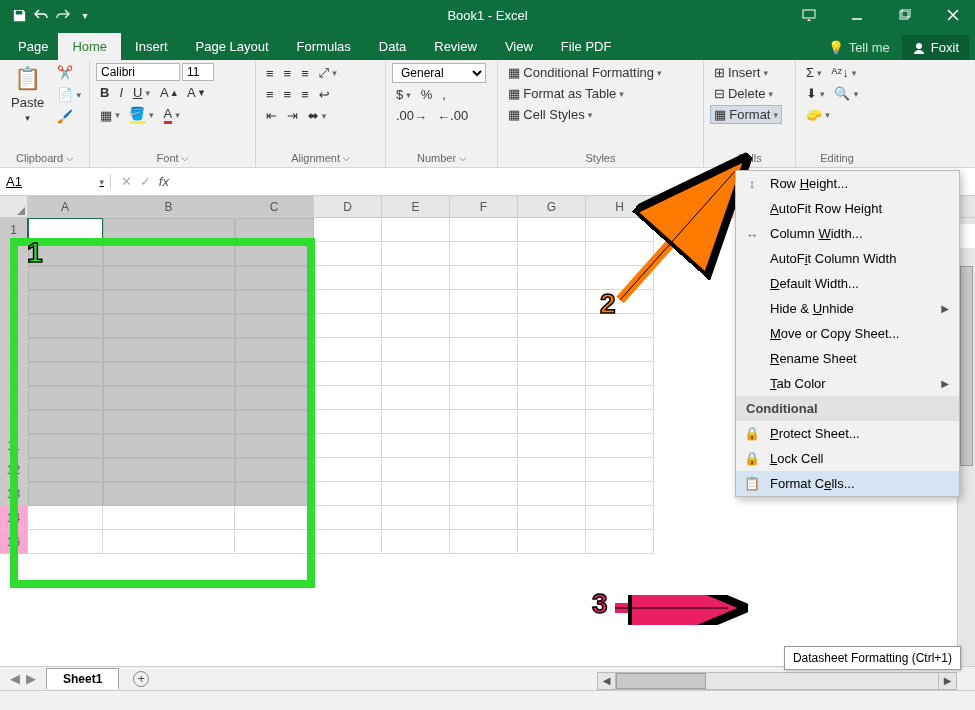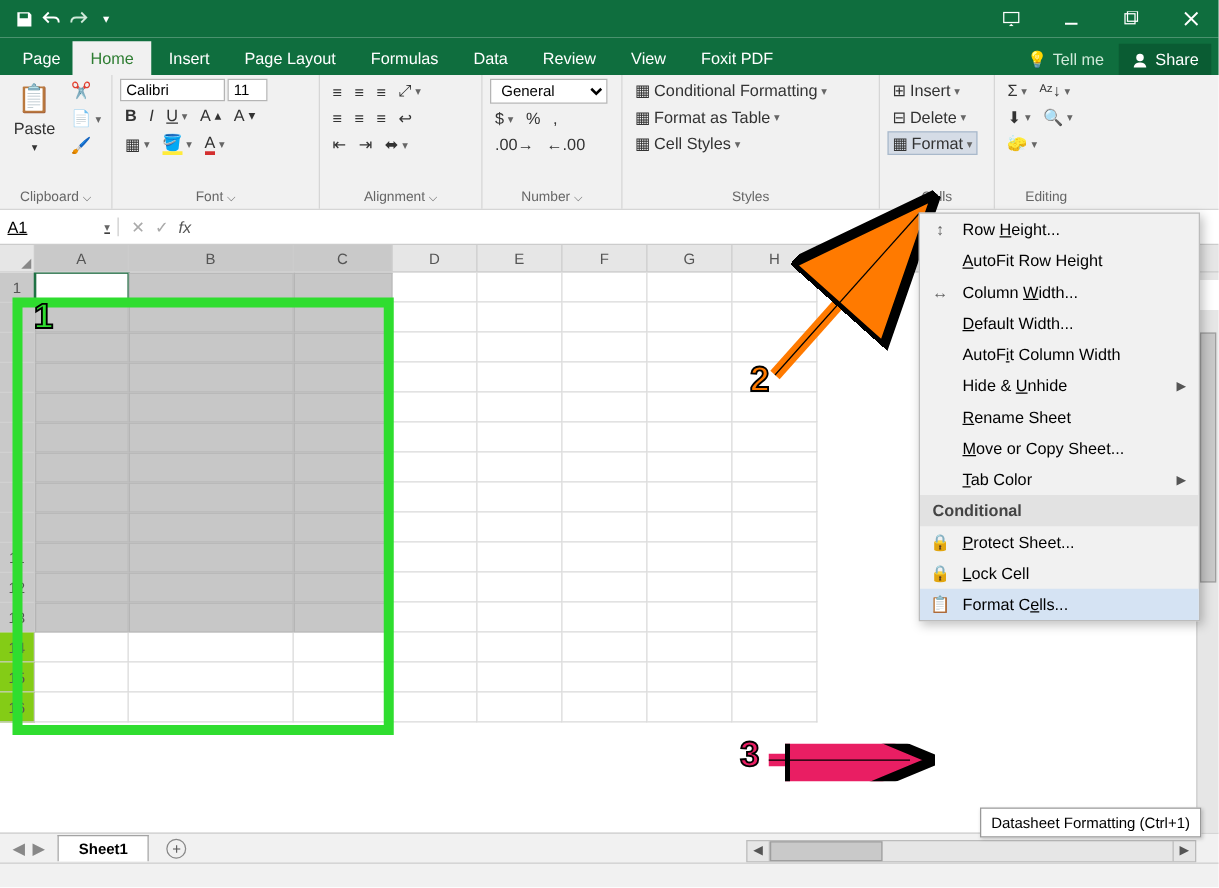--- a/index.html
+++ b/index.html
@@ -25,33 +25,33 @@
 .group .row { display:flex; align-items:center; gap:2px; margin-bottom:2px;}
 .group .label { margin-top:auto; text-align:center; font-size:11px; color:#666; padding-bottom:3px; display:flex; justify-content:center; align-items:center; gap:3px;}
 .dl { font-size:9px; color:#666; }
 .btn { border:1px solid transparent; padding:1px 3px; cursor:pointer; display:inline-flex; align-items:center; gap:3px; font-size:13px; color:#333; background:transparent; }
 .hl { background:#d5dce6; border:1px solid #a9b9cb;}
 .sel { border:1px solid #b5b5b5; background:#fff; font-size:12px; padding:1px 4px; }
 .paste { display:flex; flex-direction:column; align-items:center; padding:2px 4px;}
 .clipicon { font-size:22px;}
 
 .formula { display:flex; align-items:center; border-bottom:1px solid #ccc; height:28px; }
-.namebox { width:95px; border-right:1px solid #ccc; display:flex; align-items:center; padding:0 6px; justify-content:space-between;text-decoration:underline;}
+.namebox { width:111px; border-right:1px solid #ccc; display:flex; align-items:center; padding:0 6px; justify-content:space-between;text-decoration:underline;}
 .fxbtns { display:flex; gap:8px; padding:0 10px; color:#aaa;}
 .fxbar { flex:1; padding:0 6px;}
 
 .grid-area { position:relative; height:456px; overflow:hidden;}
 .colhdr { display:flex; height:22px; background:#e6e6e6; border-bottom:1px solid #ccc;}
 .corner { width:28px; border-right:1px solid #ccc; background:#e6e6e6; position:relative;}
 .corner::after{content:""; position:absolute; right:2px; bottom:2px; width:0; height:0; border-left:8px solid transparent; border-bottom:8px solid #888;}
 .ch { border-right:1px solid #ccc; text-align:center; font-size:12px; color:#555; line-height:22px;}
 .ch.dark { background:#c9c9c9; }
 .rows { height:430px; overflow:hidden;}
 .rw { display:flex; height:24px;}
-.rh { width:28px; border-right:1px solid #ccc; border-bottom:1px solid #ccc; background:#84cc16; text-align:center; font-size:12px; color:#555; line-height:24px;}
+.rh { width:28px; border-right:1px solid #ccc; border-bottom:1px solid #ccc; background:#f9a8d4; text-align:center; font-size:12px; color:#555; line-height:24px;}
 .rh.dark { background:#c9c9c9; }
 .cell { border-right:1px solid #d9d9d9; border-bottom:1px solid #d9d9d9;}
 .cell.sel { background:#c7c7c7; border-right:1px solid #bbb; border-bottom:1px solid #bbb;}
 
 .greenbox { position:absolute; border:8px solid #2fdd2f; pointer-events:none; left:10px; top:238px; width:305px; height:350px; z-index:5;}
 .ann { position:absolute; font-weight:900; font-size:28px; -webkit-text-stroke:1.5px #000; z-index:6;}
 .ann1 { color:#2fdd2f; left:27px; top:237px;}
 .ann2 { color:#ff7a00; left:600px; top:288px;}
 .ann3 { color:#e91e63; left:592px; top:588px;}
 
@@ -98,20 +98,21 @@
           <path fill="none" stroke="#fff" stroke-width="1.5" d="M6 2L2 6l4 4M2 6h8c3 0 4 2 4 4"></path>
         </svg>
       </span>
     <span class="icn">
         <svg width="16" height="14" viewBox="0 0 16 14">
           <path fill="none" stroke="#cfe9d9" stroke-width="1.5" d="M10 2l4 4-4 4M14 6H6c-3 0-4 2-4 4"></path>
         </svg>
       </span>
     <span class="icn" style="font-size:10px;">▾</span>
   </div>
+  <div class="title">Book1 - Excel</div>
   <div class="win">
     <span class="icn">
         <svg width="14" height="12">
           <rect x="1" y="1" width="12" height="8" fill="none" stroke="#fff"></rect>
           <path d="M5 12l2-2 2 2" fill="#fff"></path>
         </svg>
       </span>
     <span class="icn">
         <svg width="12" height="12">
           <line x1="1" y1="10" x2="11" y2="10" stroke="#fff" stroke-width="1.5"></line>
@@ -133,29 +134,29 @@
 
 <div class="tabs">
   <div class="tab file">Page</div>
   <div class="tab active">Home</div>
   <div class="tab">Insert</div>
   <div class="tab">Page Layout</div>
   <div class="tab">Formulas</div>
   <div class="tab">Data</div>
   <div class="tab">Review</div>
   <div class="tab">View</div>
-  <div class="tab">Foxit PDF</div>
+  <div class="tab">File PDF</div>
   <div class="right">
     <div class="tellme">💡 <span>Tell me</span></div>
     <div class="share">
         <svg width="14" height="14">
           <circle cx="7" cy="5" r="3" fill="#fff"></circle>
           <path d="M2 13c0-3 3-4 5-4s5 1 5 4" fill="#fff"></path>
         </svg>
-        <span>Share</span>
+        <span>Foxit</span>
       </div>
   </div>
 </div>
 
 <div class="ribbon">
   <div class="group" style="width:90px">
     <div class="row">
       <div class="paste btn">
         <span class="clipicon">📋</span>
         <span>Paste</span>
@@ -448,31 +449,20 @@
         <div class="cell sel" style="width: 132px;"></div>
         <div class="cell sel" style="width: 79px;"></div>
         <div class="cell" style="width: 68px;"></div>
         <div class="cell" style="width: 68px;"></div>
         <div class="cell" style="width: 68px;"></div>
         <div class="cell" style="width: 68px;"></div>
         <div class="cell" style="width: 68px;"></div>
       </div>
       <div class="rw">
         <div class="rh">14</div>
-        <div class="cell" style="width: 75px;"></div>
-        <div class="cell" style="width: 132px;"></div>
-        <div class="cell" style="width: 79px;"></div>
-        <div class="cell" style="width: 68px;"></div>
-        <div class="cell" style="width: 68px;"></div>
-        <div class="cell" style="width: 68px;"></div>
-        <div class="cell" style="width: 68px;"></div>
-        <div class="cell" style="width: 68px;"></div>
-      </div>
-      <div class="rw">
-        <div class="rh">15</div>
         <div class="cell" style="width: 75px;"></div>
         <div class="cell" style="width: 132px;"></div>
         <div class="cell" style="width: 79px;"></div>
         <div class="cell" style="width: 68px;"></div>
         <div class="cell" style="width: 68px;"></div>
         <div class="cell" style="width: 68px;"></div>
         <div class="cell" style="width: 68px;"></div>
         <div class="cell" style="width: 68px;"></div>
       </div>
       <div class="rw">
@@ -519,34 +509,34 @@
       <span>Row <u>H</u>eight...</span>
     </div>
   <div class="item">
       <span><u>A</u>utoFit Row Height</span>
     </div>
   <div class="item">
       <span class="mi">↔</span>
       <span>Column <u>W</u>idth...</span>
     </div>
   <div class="item">
+      <span>AutoF<u>i</u>t Column Width</span>
+    </div>
+  <div class="item">
       <span><u>D</u>efault Width...</span>
-    </div>
-  <div class="item">
-      <span>AutoF<u>i</u>t Column Width</span>
     </div>
   <div class="item">
       <span>Hide &amp; <u>U</u>nhide</span>
       <span class="arr">▶</span>
     </div>
   <div class="item">
+      <span><u>M</u>ove or Copy Sheet...</span>
+    </div>
+  <div class="item">
       <span><u>R</u>ename Sheet</span>
-    </div>
-  <div class="item">
-      <span><u>M</u>ove or Copy Sheet...</span>
     </div>
   <div class="item">
       <span><u>T</u>ab Color</span>
       <span class="arr">▶</span>
     </div>
   <div class="hdr">Conditional</div>
   <div class="item">
       <span class="mi">🔒</span>
       <span><u>P</u>rotect Sheet...</span>
     </div>

